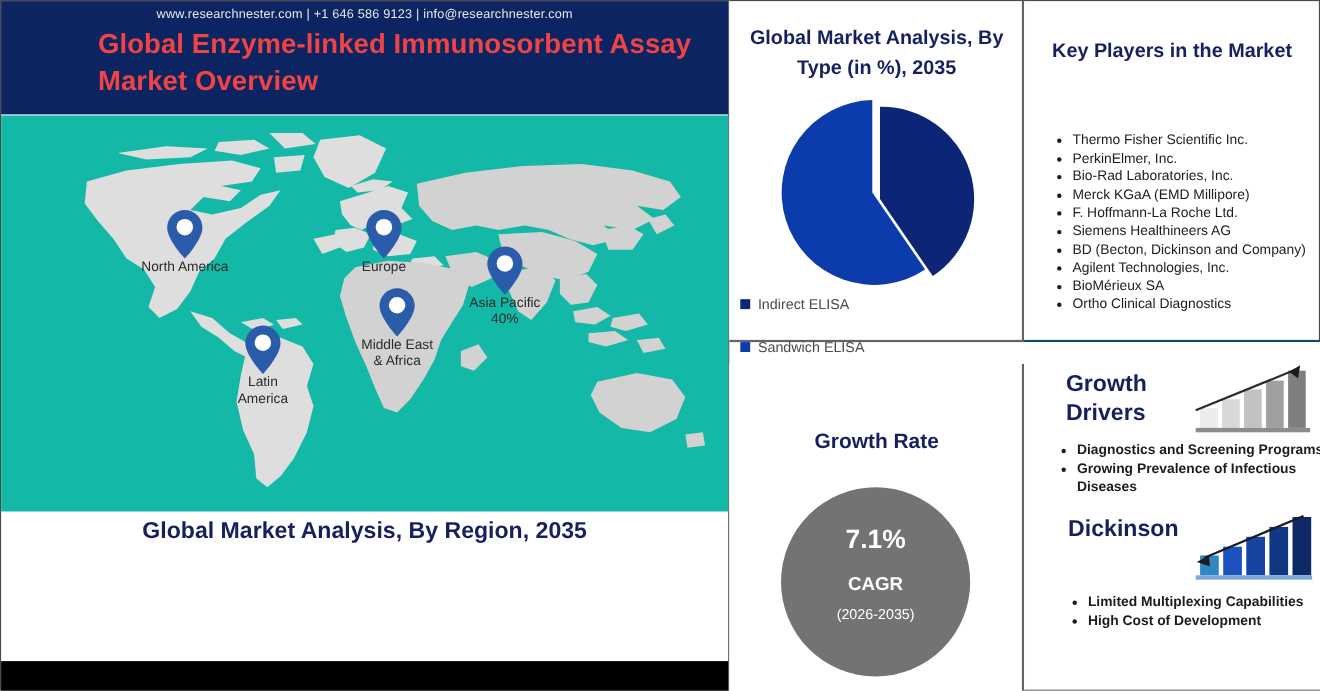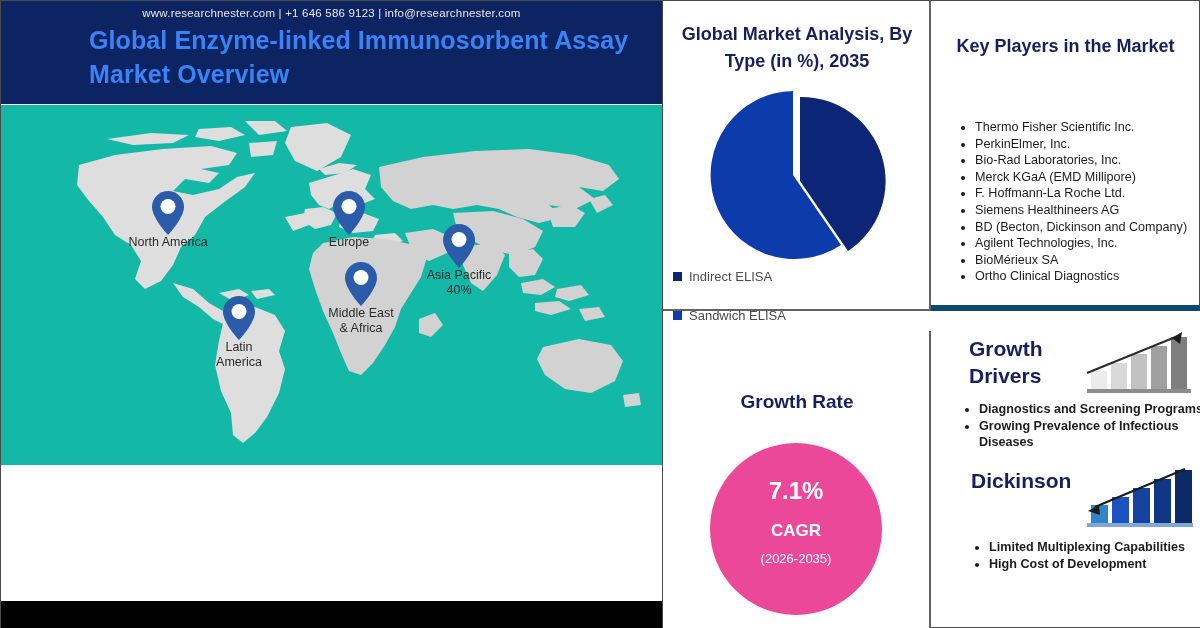--- a/index.html
+++ b/index.html
@@ -3,21 +3,21 @@
 <meta charset="utf-8">
 <style>
   html,body{margin:0;padding:0;background:#fff;}
   body{width:1200px;height:628px;overflow:hidden;font-family:"Liberation Sans",sans-serif;}
   #page{position:relative;width:1200px;height:628px;background:#ffffff;box-sizing:border-box;}
 
   
   #left-col{position:absolute;left:0;top:0;width:663px;height:628px;box-sizing:border-box;
             border:1px solid #4a4a4a;background:#fff;}
   #header-banner{position:absolute;left:0;top:0;width:661px;height:103px;background:#0d2462;}
-  #header-title{position:absolute;left:88px;top:22px;width:540px;color:#3b82f6;
+  #header-title{position:absolute;left:88px;top:22px;width:540px;color:#ef4444;
       font-size:25px;font-weight:bold;line-height:34px;letter-spacing:.1px;}
 
   
   #map-wrap{position:absolute;left:0;top:104px;width:661px;height:360px;background:#14b8a6;}
   #map-svg{position:absolute;left:22px;top:8px;}
 
   .pin{position:absolute;width:34px;height:46px;}
   .pin svg{display:block;}
   .pin-label{position:absolute;top:45px;left:50%;transform:translateX(-50%);
      white-space:nowrap;text-align:center;font-size:12.5px;color:#2b2b2b;line-height:14.5px;}
@@ -27,39 +27,39 @@
   #region-desc{position:absolute;left:100px;top:510px;width:460px;text-align:center;
      color:#3a3a3a;font-size:14.5px;line-height:24px;}
 
   #footer-bar{position:absolute;left:0;top:600px;width:661px;height:27px;background:#000;}
   #footer-text{position:absolute;left:0;top:6px;width:661px;text-align:center;color:#e8e8e8;
      font-size:11.5px;letter-spacing:.2px;}
 
   
   .panel{position:absolute;box-sizing:border-box;background:#fff;}
   #p-pie{left:663px;top:0;width:268px;height:311px;border-right:2px solid #636363;border-bottom:2px solid #636363;border-top:1px solid #4a4a4a;}
-  #p-players{left:931px;top:0;width:269px;height:311px;border-bottom:6px solid #0c4a6e;border-top:1px solid #4a4a4a;border-right:1px solid #4a4a4a;}
+  #p-players{left:931px;top:0;width:269px;height:311px;border-bottom:2px solid #0c4a6e;border-top:1px solid #4a4a4a;border-right:1px solid #4a4a4a;}
   #p-growth{left:663px;top:311px;width:268px;height:317px;border-right:2px solid #636363;border-bottom:1px solid #4a4a4a;margin-top:20px;}
   #p-drivers{left:931px;top:311px;width:293px;height:317px;border-bottom:1px solid #4a4a4a;border-right:1px solid #4a4a4a;}
 
   .panel-title{text-align:center;color:#16205e;font-weight:bold;}
   #pie-title{position:absolute;left:10px;top:20px;width:248px;font-size:18px;line-height:27px;}
   #players-title{position:absolute;left:14px;top:32px;width:241px;font-size:18px;line-height:27px;}
   #growth-title{position:absolute;left:10px;top:60px;width:248px;font-size:19px;}
 
   #pie-svg{position:absolute;left:38px;top:88px;}
   #pie-legend{position:absolute;left:10px;top:268px;width:248px;display:flex;justify-content:center;gap:24px;flex-direction:column;}
   .lg-item{display:flex;align-items:center;gap:7px;font-size:13px;color:#4b4b4b;}
   .lg-sw{width:9px;height:9px;display:inline-block;}
 
   #players-list{position:absolute;left:22px;top:118px;width:240px;margin:0;padding:0 0 0 22px;}
   #players-list li{font-size:12.6px;line-height:16.6px;color:#1c1c1c;}
 
   #growth-circle{position:absolute;left:50%;transform:translateX(-50%);top:112px;
-     width:172px;height:172px;border-radius:50%;background:#ec4899;color:#fff;text-align:center;}
+     width:172px;height:172px;border-radius:50%;background:#737373;color:#fff;text-align:center;}
   #gc-pct{position:absolute;left:0;top:34px;width:172px;font-size:24px;font-weight:bold;}
   #gc-cagr{position:absolute;left:0;top:78px;width:172px;font-size:17px;font-weight:bold;}
   #gc-years{position:absolute;left:0;top:108px;width:172px;font-size:13px;}
 
   #drivers-title{position:absolute;left:38px;top:24px;width:120px;color:#16205e;
      font-size:21px;font-weight:bold;line-height:27px;}
   #drivers-icon{position:absolute;left:152px;top:14px;}
   #drivers-list{position:absolute;left:26px;top:90px;width:238px;margin:0;padding:0 0 0 22px;}
   #drivers-list li{font-size:12.6px;line-height:16.6px;color:#1c1c1c;font-weight:bold;}
 
@@ -172,20 +172,21 @@
 
       <div class="pin" style="left:343px;top:156px;">
         <svg width="34" height="46" viewBox="0 0 34 46">
             <path d="M17 1C8.2 1 1 8.2 1 17c0 11 16 28 16 28s16-17 16-28C33 8.2 25.8 1 17 1z" fill="#2a5caa"></path>
             <circle cx="17" cy="16.5" r="7.5" fill="#fff"></circle>
           </svg>
         <div class="pin-label">Middle East<br>&amp; Africa</div>
       </div>
     </div>
 
+    <div id="region-title">Global Market Analysis, By Region, 2035</div>
 
     <div id="footer-bar"></div>
     <div id="footer-text">www.researchnester.com | +1 646 586 9123 | info@researchnester.com</div>
   </div>
 
   <div class="panel" id="p-pie">
     <div class="panel-title" id="pie-title">Global Market Analysis, By Type (in %), 2035</div>
 
     <svg id="pie-svg" width="190" height="175" viewBox="0 0 190 175">
 

